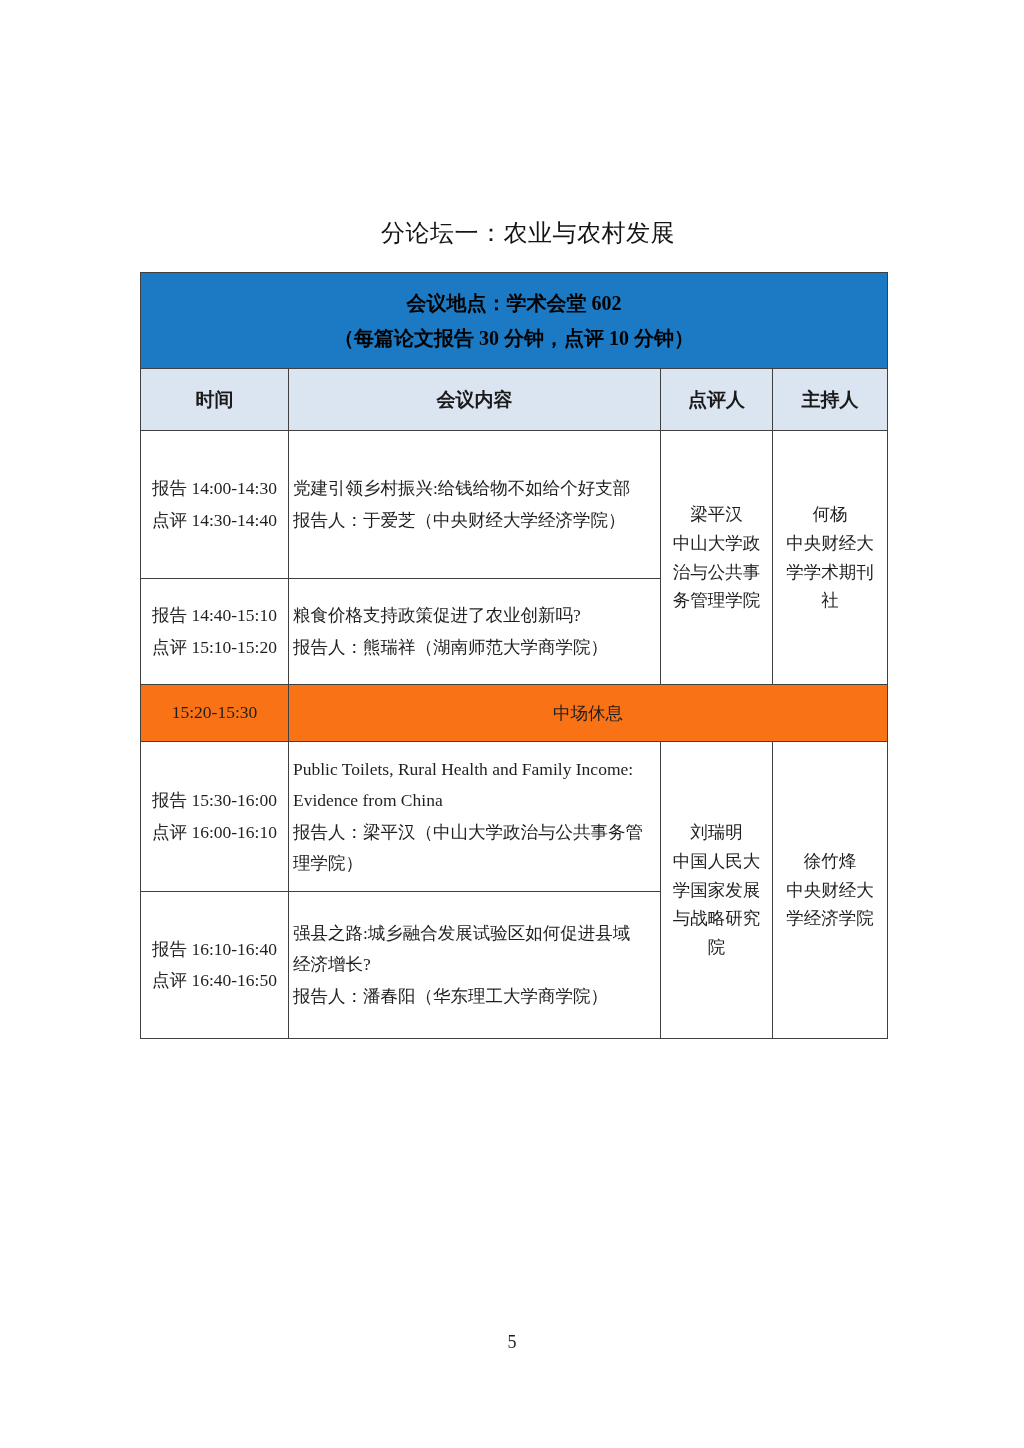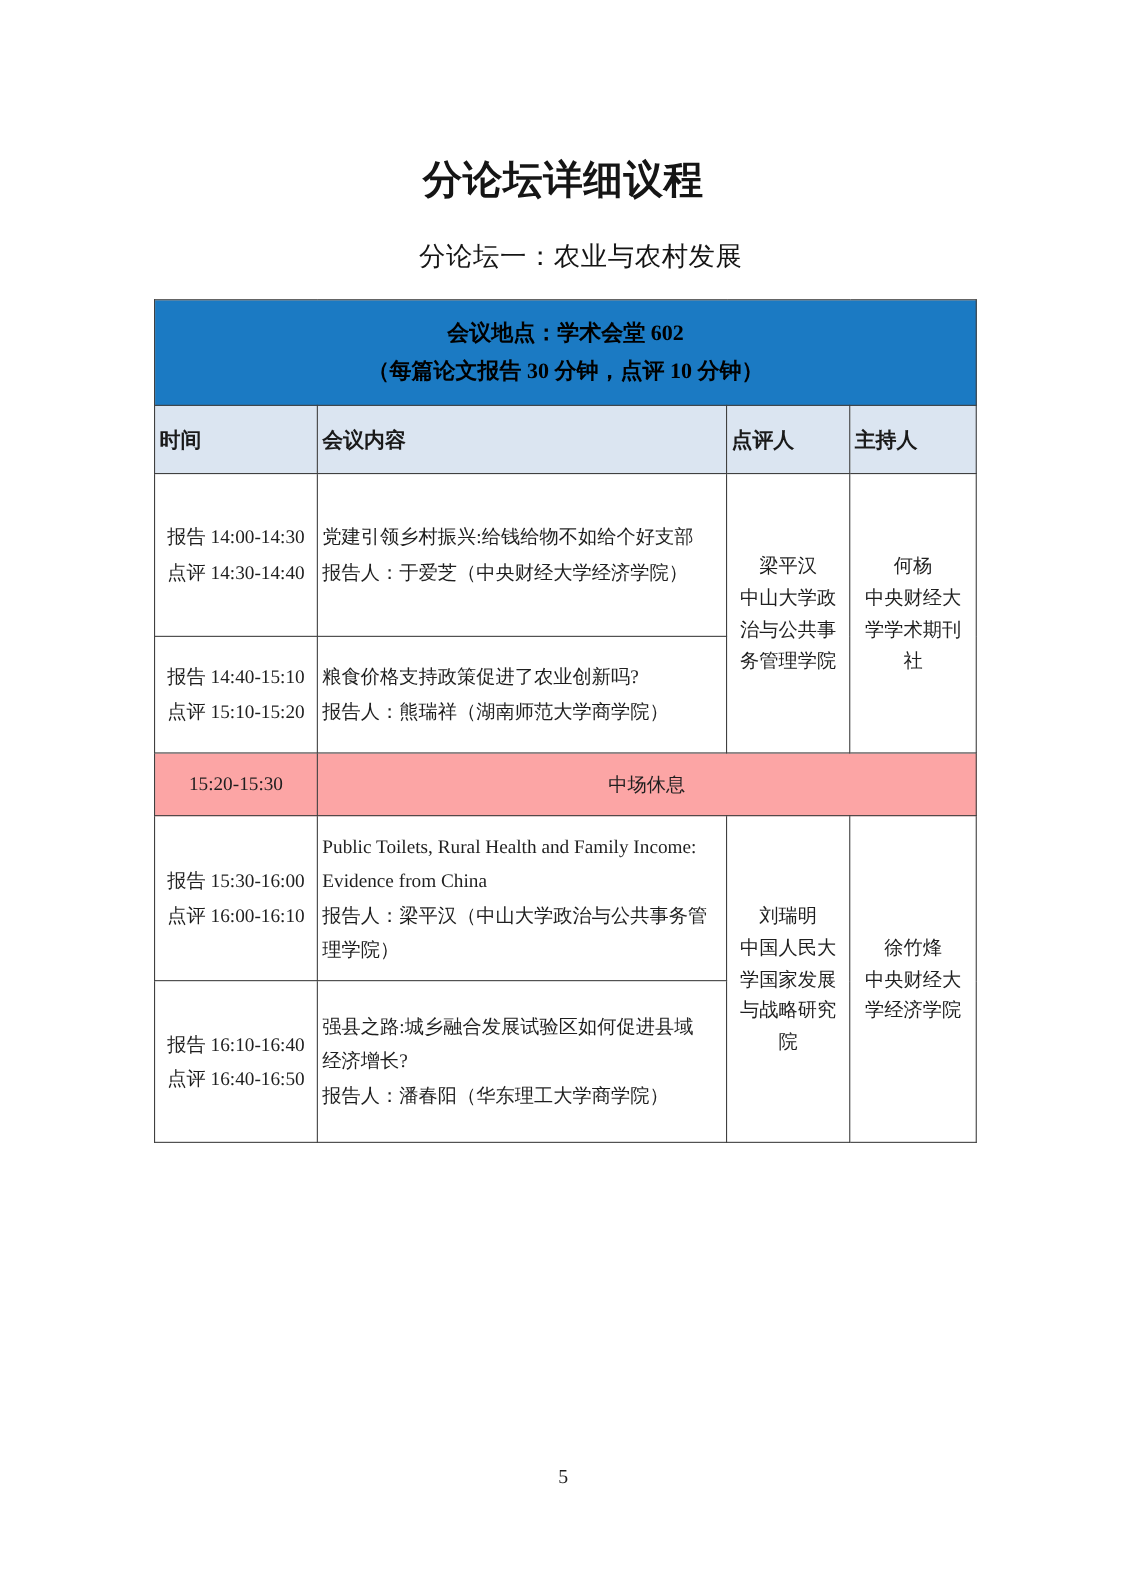--- a/index.html
+++ b/index.html
@@ -58,20 +58,21 @@
     background: #1B7AC3;
     color: #000000;
     text-align: center;
     font-weight: bold;
     font-size: 20px;
     line-height: 1.75;
     white-space: pre-line;
   }
   td.colhdr {
     background: #DBE5F1;
+    text-align: center;
     font-weight: bold;
     font-size: 19px;
     color: #1a1a1a;
   }
   td.time-cell {
     text-align: center;
     font-size: 17.5px;
     line-height: 1.8;
     white-space: pre-line;
   }
@@ -81,39 +82,38 @@
     line-height: 1.78;
     padding: 6px 6px 6px 11px;
     white-space: pre-line;
   }
   td.person-cell {
     text-align: center;
     font-size: 17.5px;
     line-height: 1.65;
     white-space: pre-line;
   }
-  tr.break-row td { background: #fca5a5; }
+  tr.break-row td { background: #f97316; }
   td.break-label {
     text-align: center;
     font-size: 17.5px;
   }
   .page-number {
     position: absolute; top: 1332px; left: 0;
     width: 100%;
     text-align: center;
     font-size: 18px;
     color: #1f1f1f;
   }
 </style>
 </head>
 <body>
 
 <div class="page">
 
-  <h1 class="doc-title">分论坛详细议程</h1>
   <h2 class="doc-subtitle">分论坛一：农业与农村发展</h2>
 
   <table class="agenda">
     <colgroup>
       <col style="width:148px">
       <col style="width:372px">
       <col style="width:112px">
       <col style="width:115px">
     </colgroup>
     <tbody>

